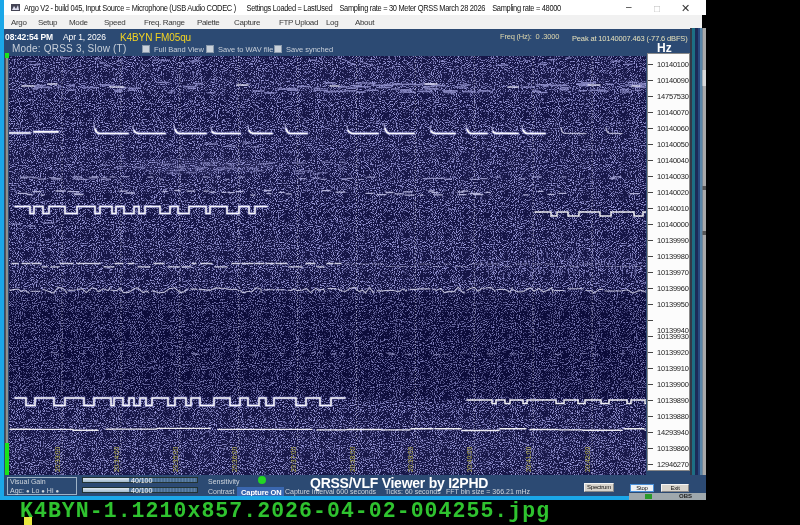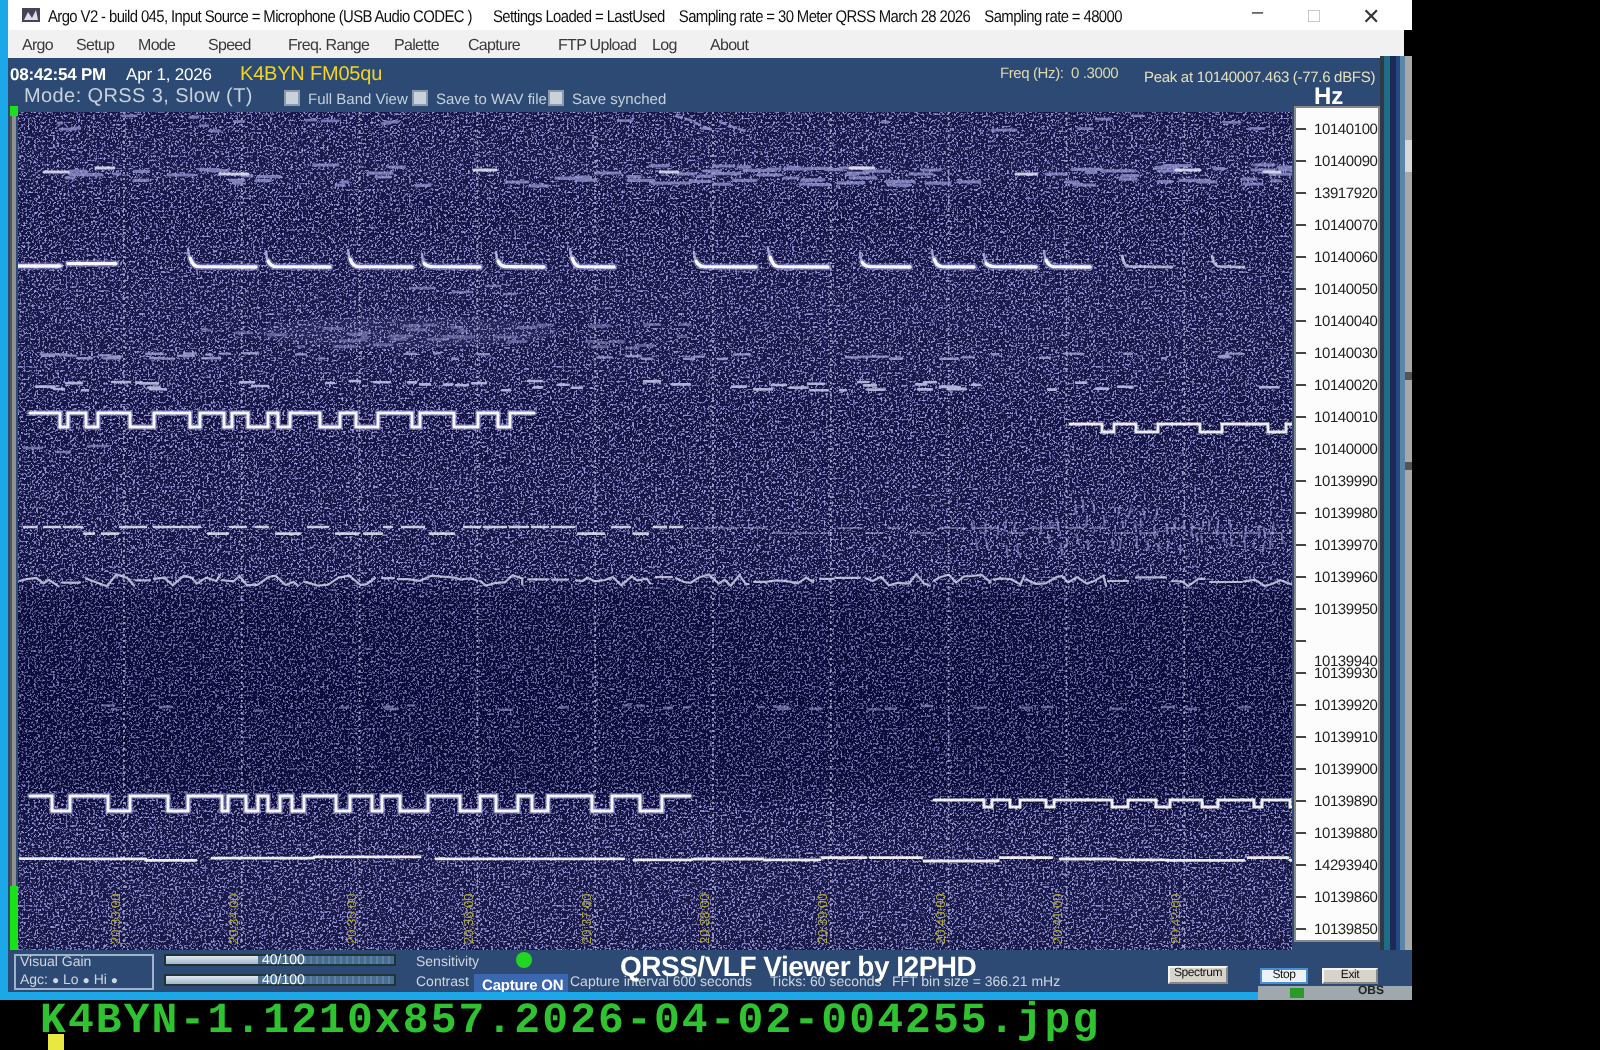--- a/index.html
+++ b/index.html
@@ -173,21 +173,21 @@
 
 <div class="abs" id="lstrip"></div>
 <div class="abs" style="left:5px;top:53px;width:4px;height:5px;background:#19e219;"></div>
 <div class="abs" style="left:5px;top:443px;width:4px;height:32px;background:#19e219;"></div>
 
 <div class="abs" id="scale">
     <div class="fl" style="top:6px">10140100</div>
     <div class="tick" style="top:10px"></div>
     <div class="fl" style="top:22px">10140090</div>
     <div class="tick" style="top:26px"></div>
-    <div class="fl" style="top:38px">13917920</div>
+    <div class="fl" style="top:38px">14757530</div>
     <div class="tick" style="top:42px"></div>
     <div class="fl" style="top:54px">10140070</div>
     <div class="tick" style="top:58px"></div>
     <div class="fl" style="top:70px">10140060</div>
     <div class="tick" style="top:74px"></div>
     <div class="fl" style="top:86px">10140050</div>
     <div class="tick" style="top:90px"></div>
     <div class="fl" style="top:102px">10140040</div>
     <div class="tick" style="top:106px"></div>
     <div class="fl" style="top:118px">10140030</div>
@@ -219,21 +219,21 @@
     <div class="fl" style="top:326px">10139900</div>
     <div class="tick" style="top:330px"></div>
     <div class="fl" style="top:342px">10139890</div>
     <div class="tick" style="top:346px"></div>
     <div class="fl" style="top:358px">10139880</div>
     <div class="tick" style="top:362px"></div>
     <div class="fl" style="top:374px">14293940</div>
     <div class="tick" style="top:378px"></div>
     <div class="fl" style="top:390px">10139860</div>
     <div class="tick" style="top:394px"></div>
-    <div class="fl" style="top:406px">10139850</div>
+    <div class="fl" style="top:406px">12946270</div>
     <div class="tick" style="top:410px"></div>
   </div>
 
 <svg class="abs" id="rb" width="16" height="468" viewBox="0 0 16 468">
   <rect x="0" y="0" width="2" height="468" fill="#333848"></rect>
   <rect x="2" y="0" width="3" height="468" fill="#1d6e84"></rect>
   <rect x="5" y="0" width="3" height="468" fill="#1c2a58"></rect>
   <rect x="8" y="0" width="2" height="468" fill="#27487e"></rect>
   <rect x="10" y="0" width="2.5" height="468" fill="#5a86a8"></rect>
   <rect x="12.5" y="0" width="3.5" height="468" fill="#a8a8a8"></rect>

